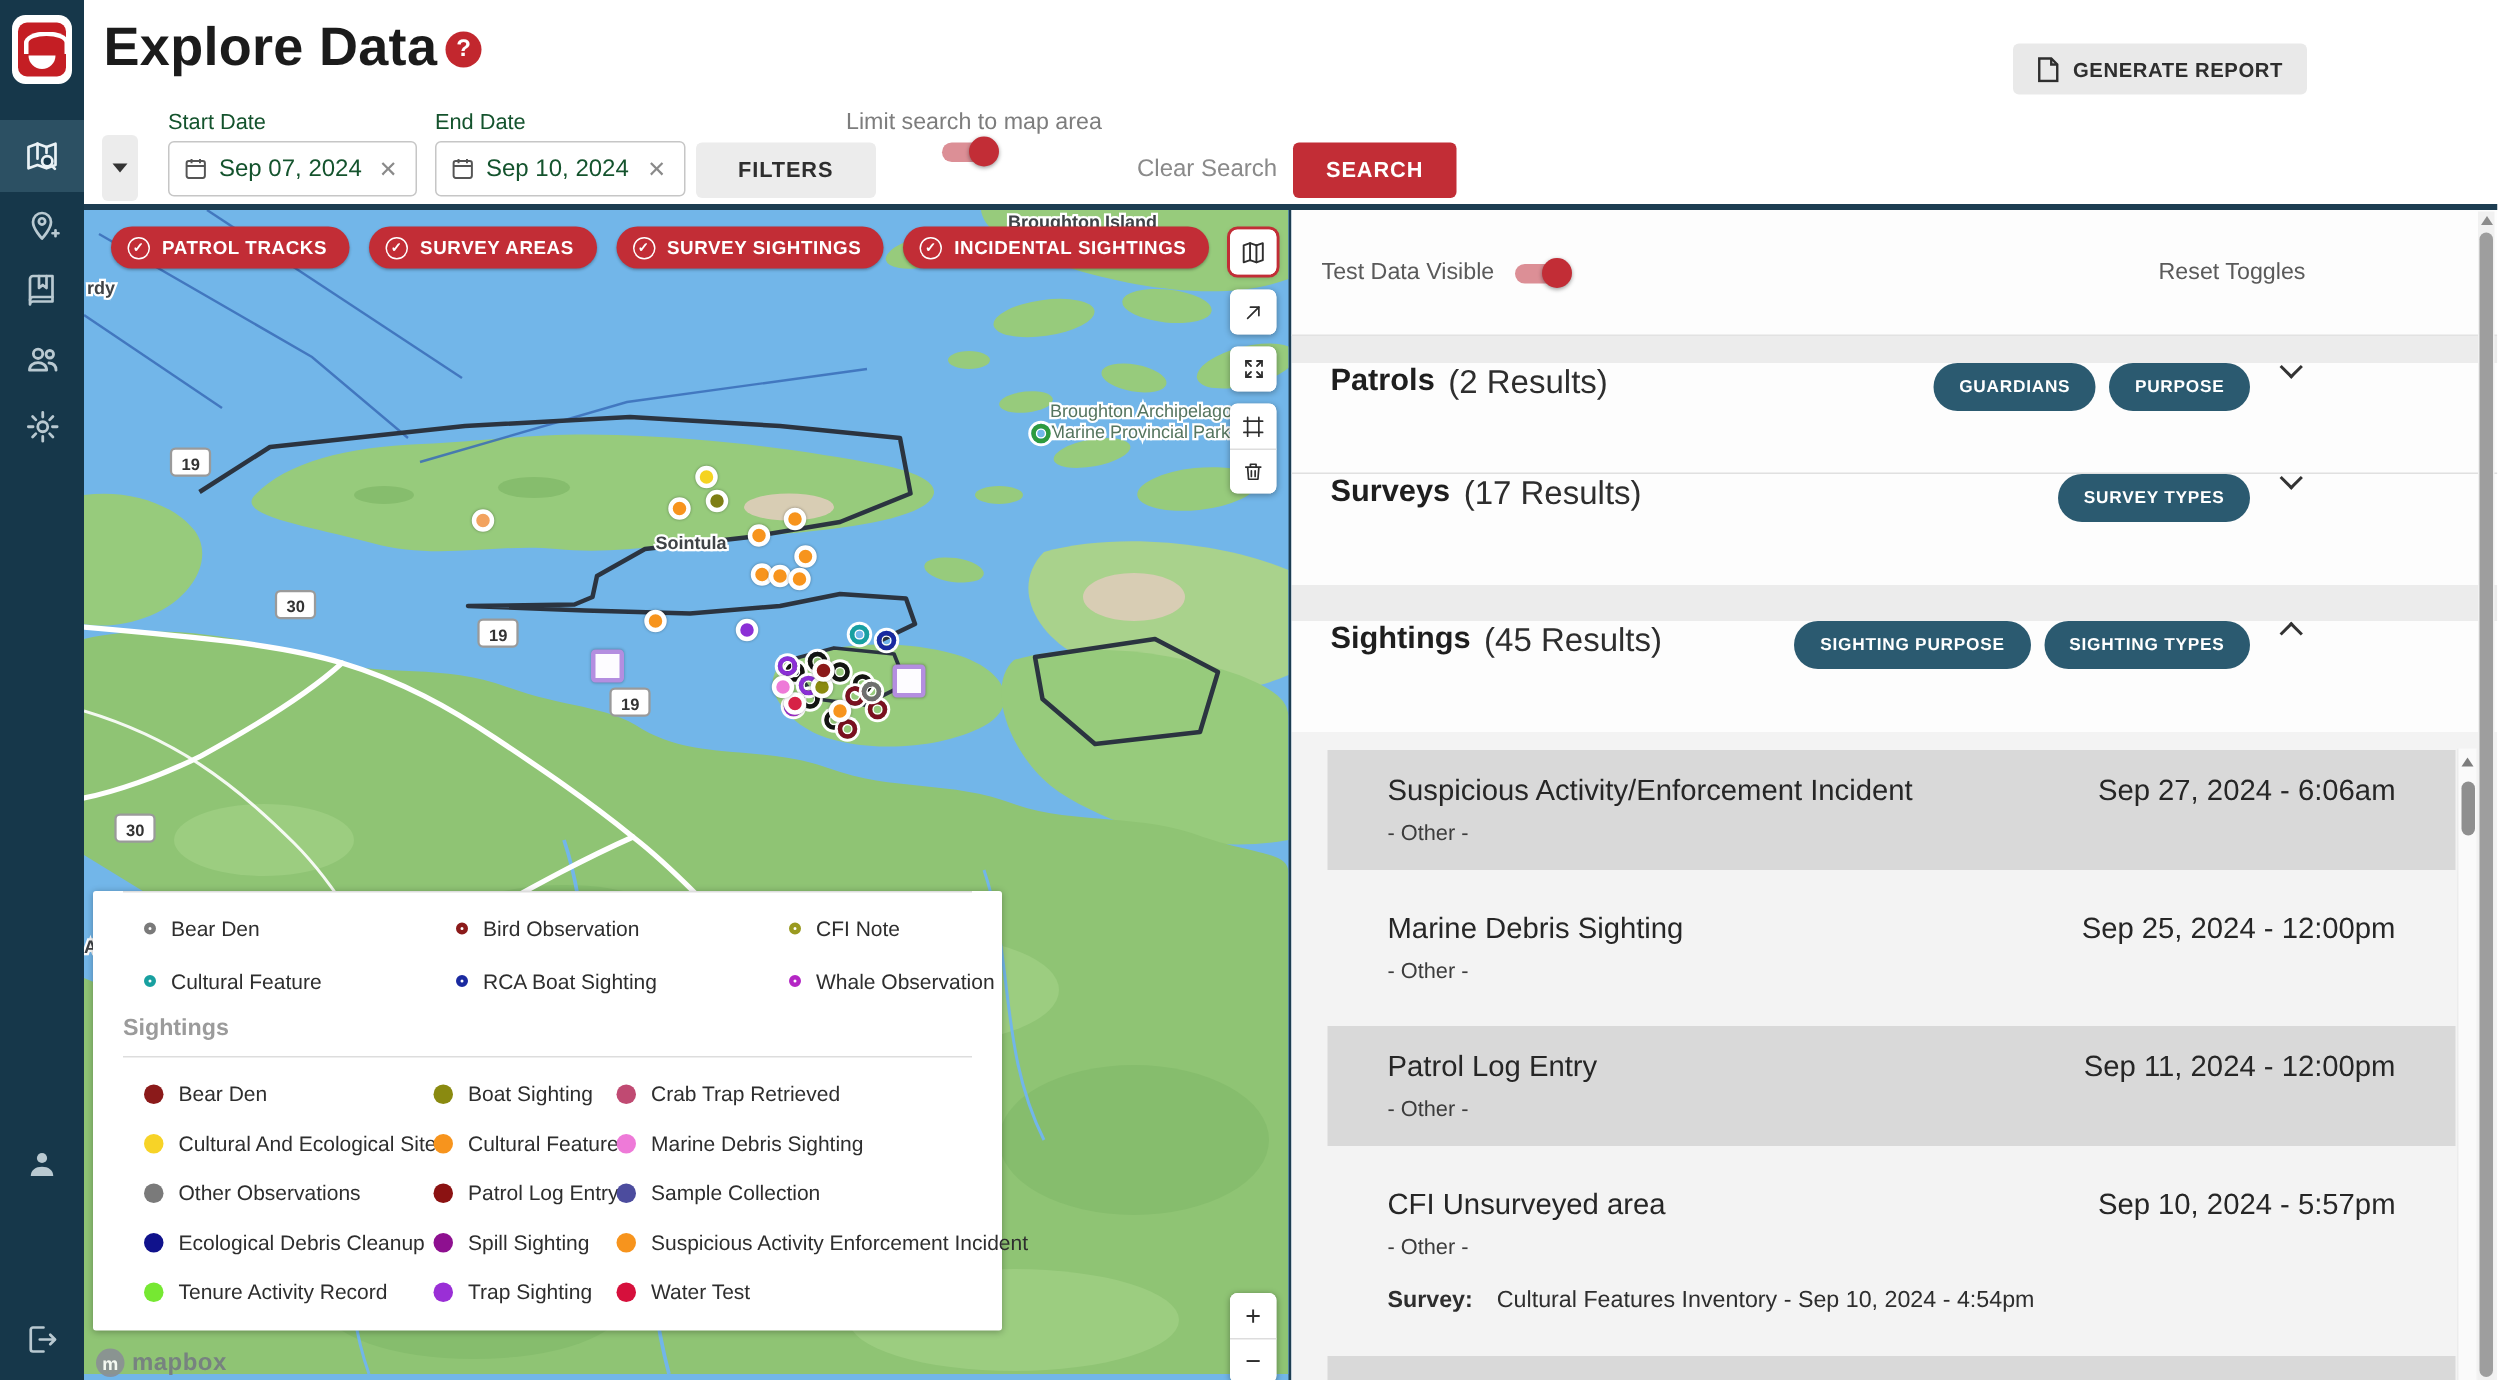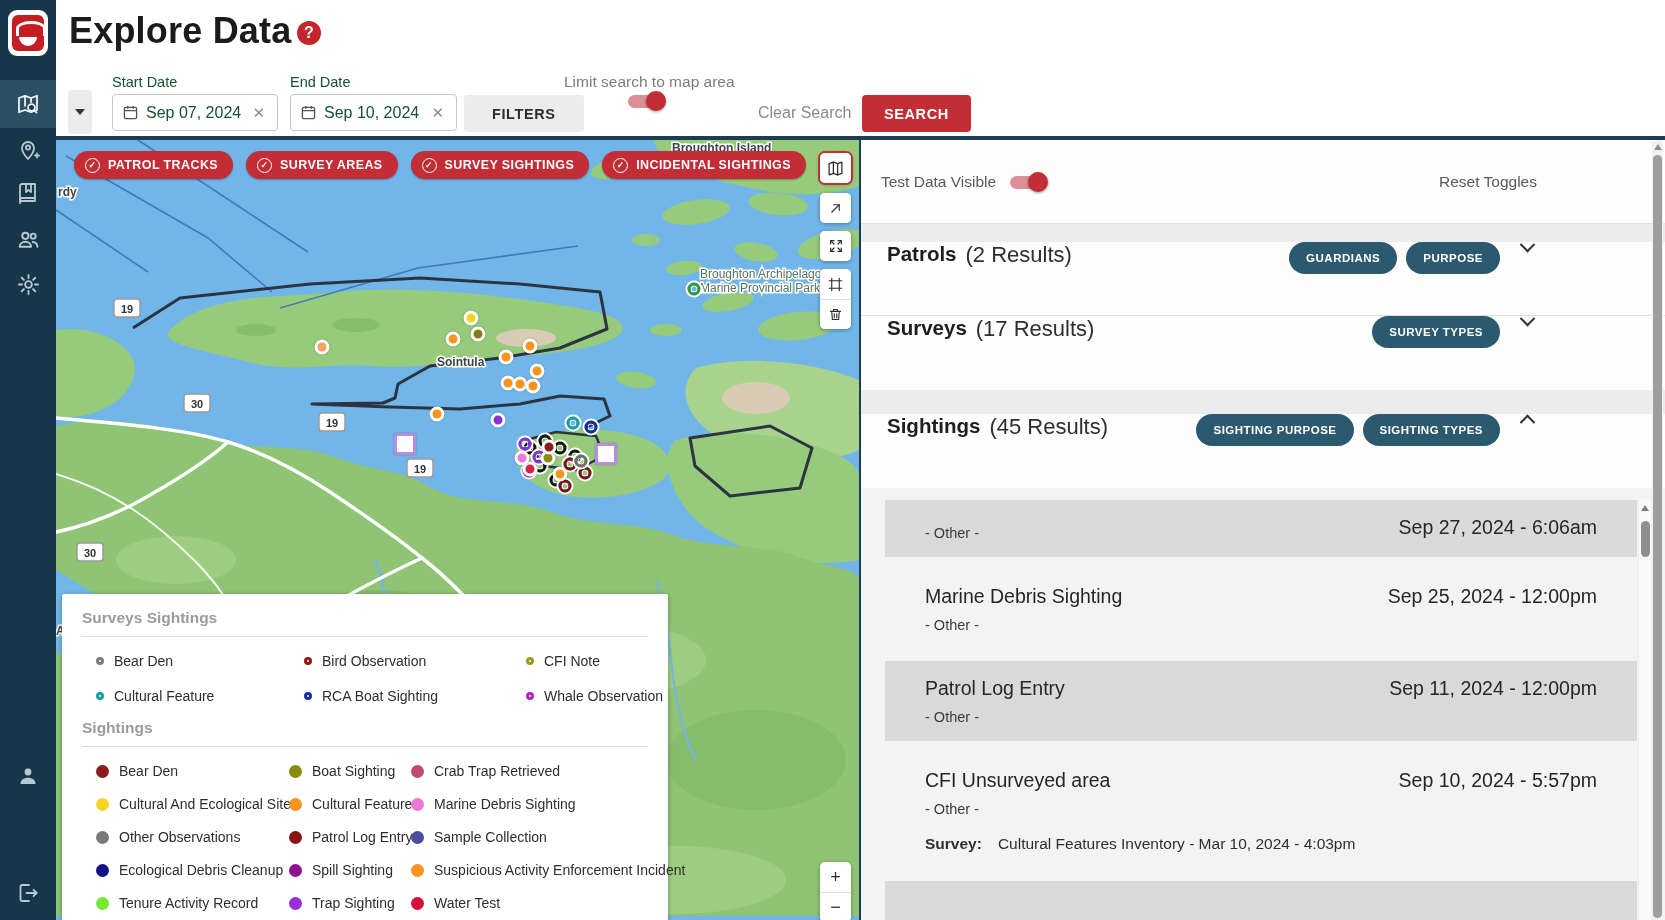--- a/index.html
+++ b/index.html
@@ -166,20 +166,27 @@
           <path d="M10.5 12h10M17.5 8.8l3.2 3.2-3.2 3.2"></path>
         </svg>
     </div>
   </nav>
 
   <div class="main">
 
     <header class="topbar">
       <h1 class="page-title">Explore Data</h1>
       <div class="help-badge">?</div>
+      <button class="gen-report">
+        <svg width="15" height="17" viewBox="0 0 15 17">
+            <path d="M1.5 1h8l4 4v11h-12z" fill="none" stroke="#2e2e2e" stroke-width="1.6"></path>
+            <path d="M9.5 1v4h4" fill="none" stroke="#2e2e2e" stroke-width="1.6"></path>
+          </svg>
+        <span>GENERATE REPORT</span>
+      </button>
 
       <button class="caret-btn">
           <span class="caret-down"></span>
         </button>
 
       <span class="field-label" style="left:56px">Start Date</span>
       <div class="date-input" style="left:56px;width:166px">
         <svg width="15" height="15" viewBox="0 0 16 16">
             <rect x="1.5" y="2.5" width="13" height="12" rx="1.5" fill="none" stroke="#555" stroke-width="1.4"></rect>
             <path d="M1.5 6h13M5 1v3M11 1v3" stroke="#555" stroke-width="1.4"></path>
@@ -395,21 +402,20 @@
                 <path d="M10 11v6M14 11v6"></path>
               </svg>
             </button>
         </div>
         <div class="map-ctl" style="top:722px">
           <button>+</button>
           <button>−</button>
         </div>
 
         <div class="legend" id="legend">
-            <h3>Surveys Sightings</h3>
             <hr>
             <div class="lgrid surveys">
               <div class="litem">
                 <span class="l-ring" style="border-color: rgb(122, 122, 122);"></span>
                 <span>Bear Den</span>
               </div>
               <div class="litem">
                 <span class="l-ring" style="border-color: rgb(139, 26, 26);"></span>
                 <span>Bird Observation</span>
               </div>
@@ -540,38 +546,39 @@
           <span class="sec-count">(45 Results)</span>
           <span class="sec-pills">
               <button class="sec-pill">SIGHTING PURPOSE</button>
               <button class="sec-pill">SIGHTING TYPES</button>
             </span>
           <span class="chev up"></span>
         </div>
 
         <div class="list-region" id="sightings-list">
             <div class="result-item hl">
+              <div class="ri-title">Suspicious Activity/Enforcement Incident</div>
               <div class="ri-date">Sep 27, 2024 - 6:06am</div>
               <div class="ri-sub">- Other -</div>
             </div>
             <div class="result-item">
               <div class="ri-title">Marine Debris Sighting</div>
               <div class="ri-date">Sep 25, 2024 - 12:00pm</div>
               <div class="ri-sub">- Other -</div>
             </div>
             <div class="result-item hl">
               <div class="ri-title">Patrol Log Entry</div>
               <div class="ri-date">Sep 11, 2024 - 12:00pm</div>
               <div class="ri-sub">- Other -</div>
             </div>
             <div class="result-item">
               <div class="ri-title">CFI Unsurveyed area</div>
               <div class="ri-date">Sep 10, 2024 - 5:57pm</div>
               <div class="ri-sub">- Other -</div>
-              <div class="ri-survey"><b>Survey:</b><span>Cultural Features Inventory - Mar 10, 2024 - 4:03pm</span></div>
+              <div class="ri-survey"><b>Survey:</b><span>Cultural Features Inventory - Sep 10, 2024 - 4:54pm</span></div>
             </div>
             <div class="result-item hl stub"></div>
           </div>
 
         <div class="sb-inner">
           <div class="tri"></div>
           <div class="thumb"></div>
         </div>
 
         <div class="sb-outer">

